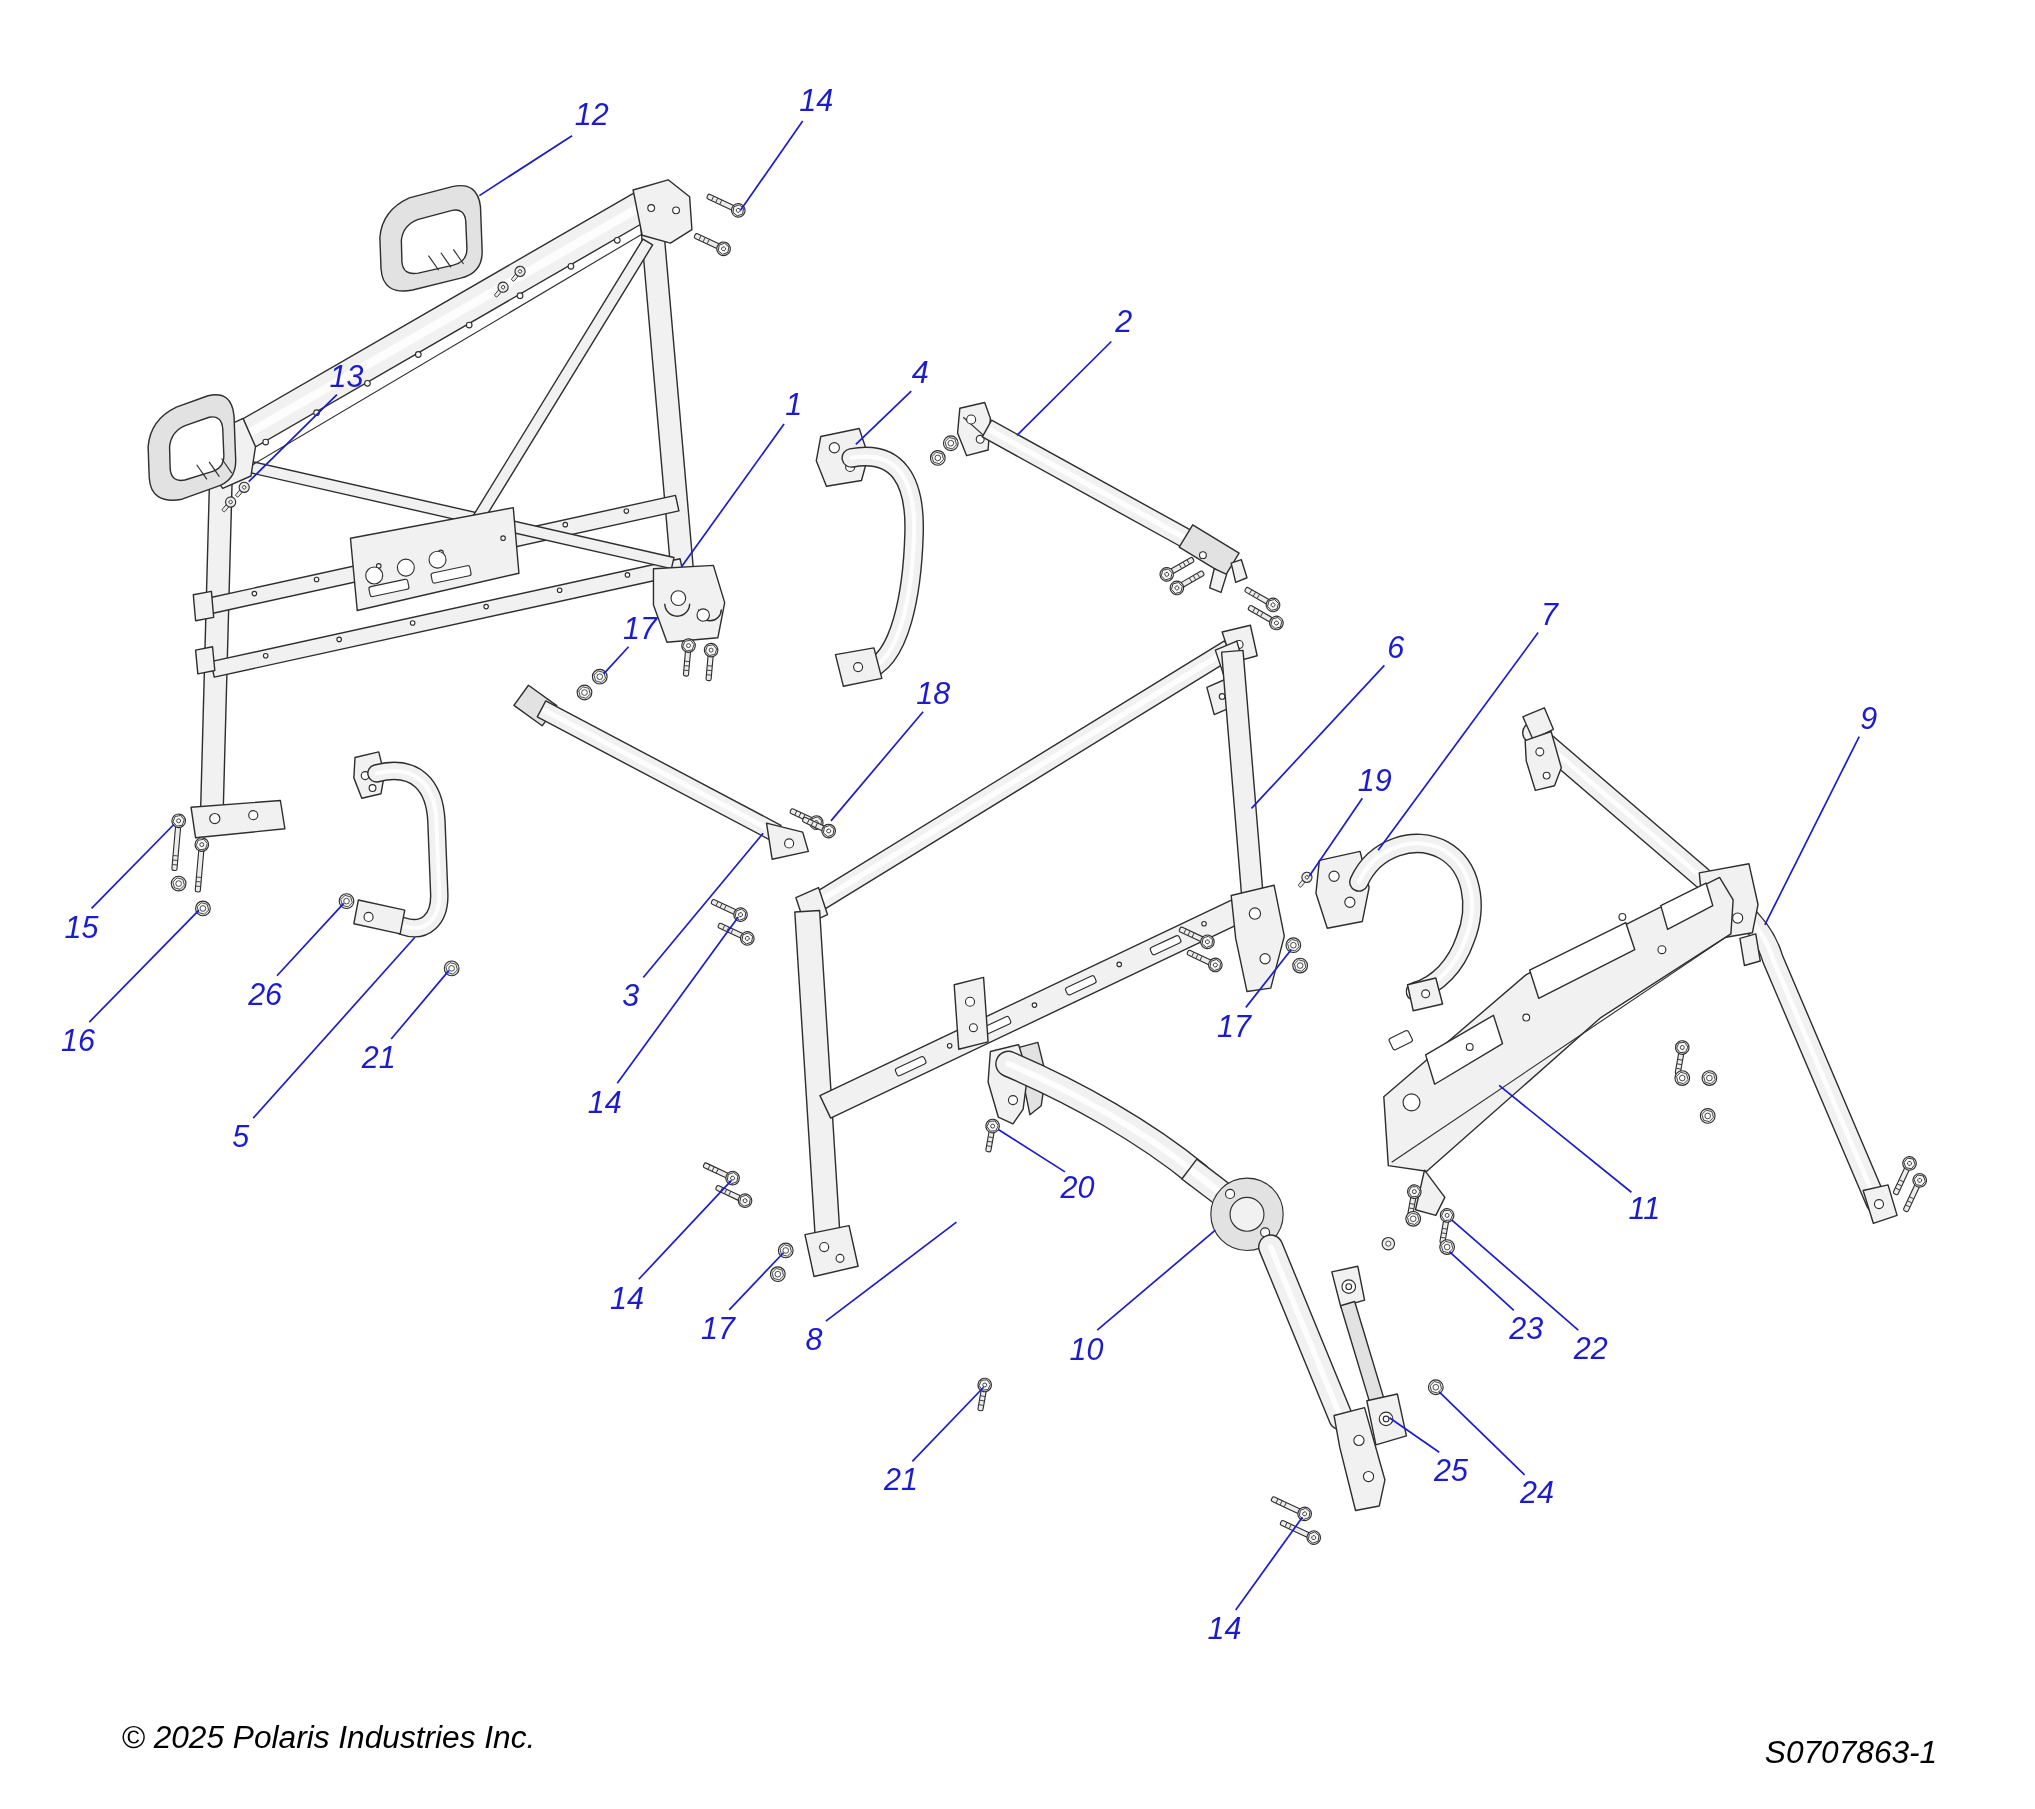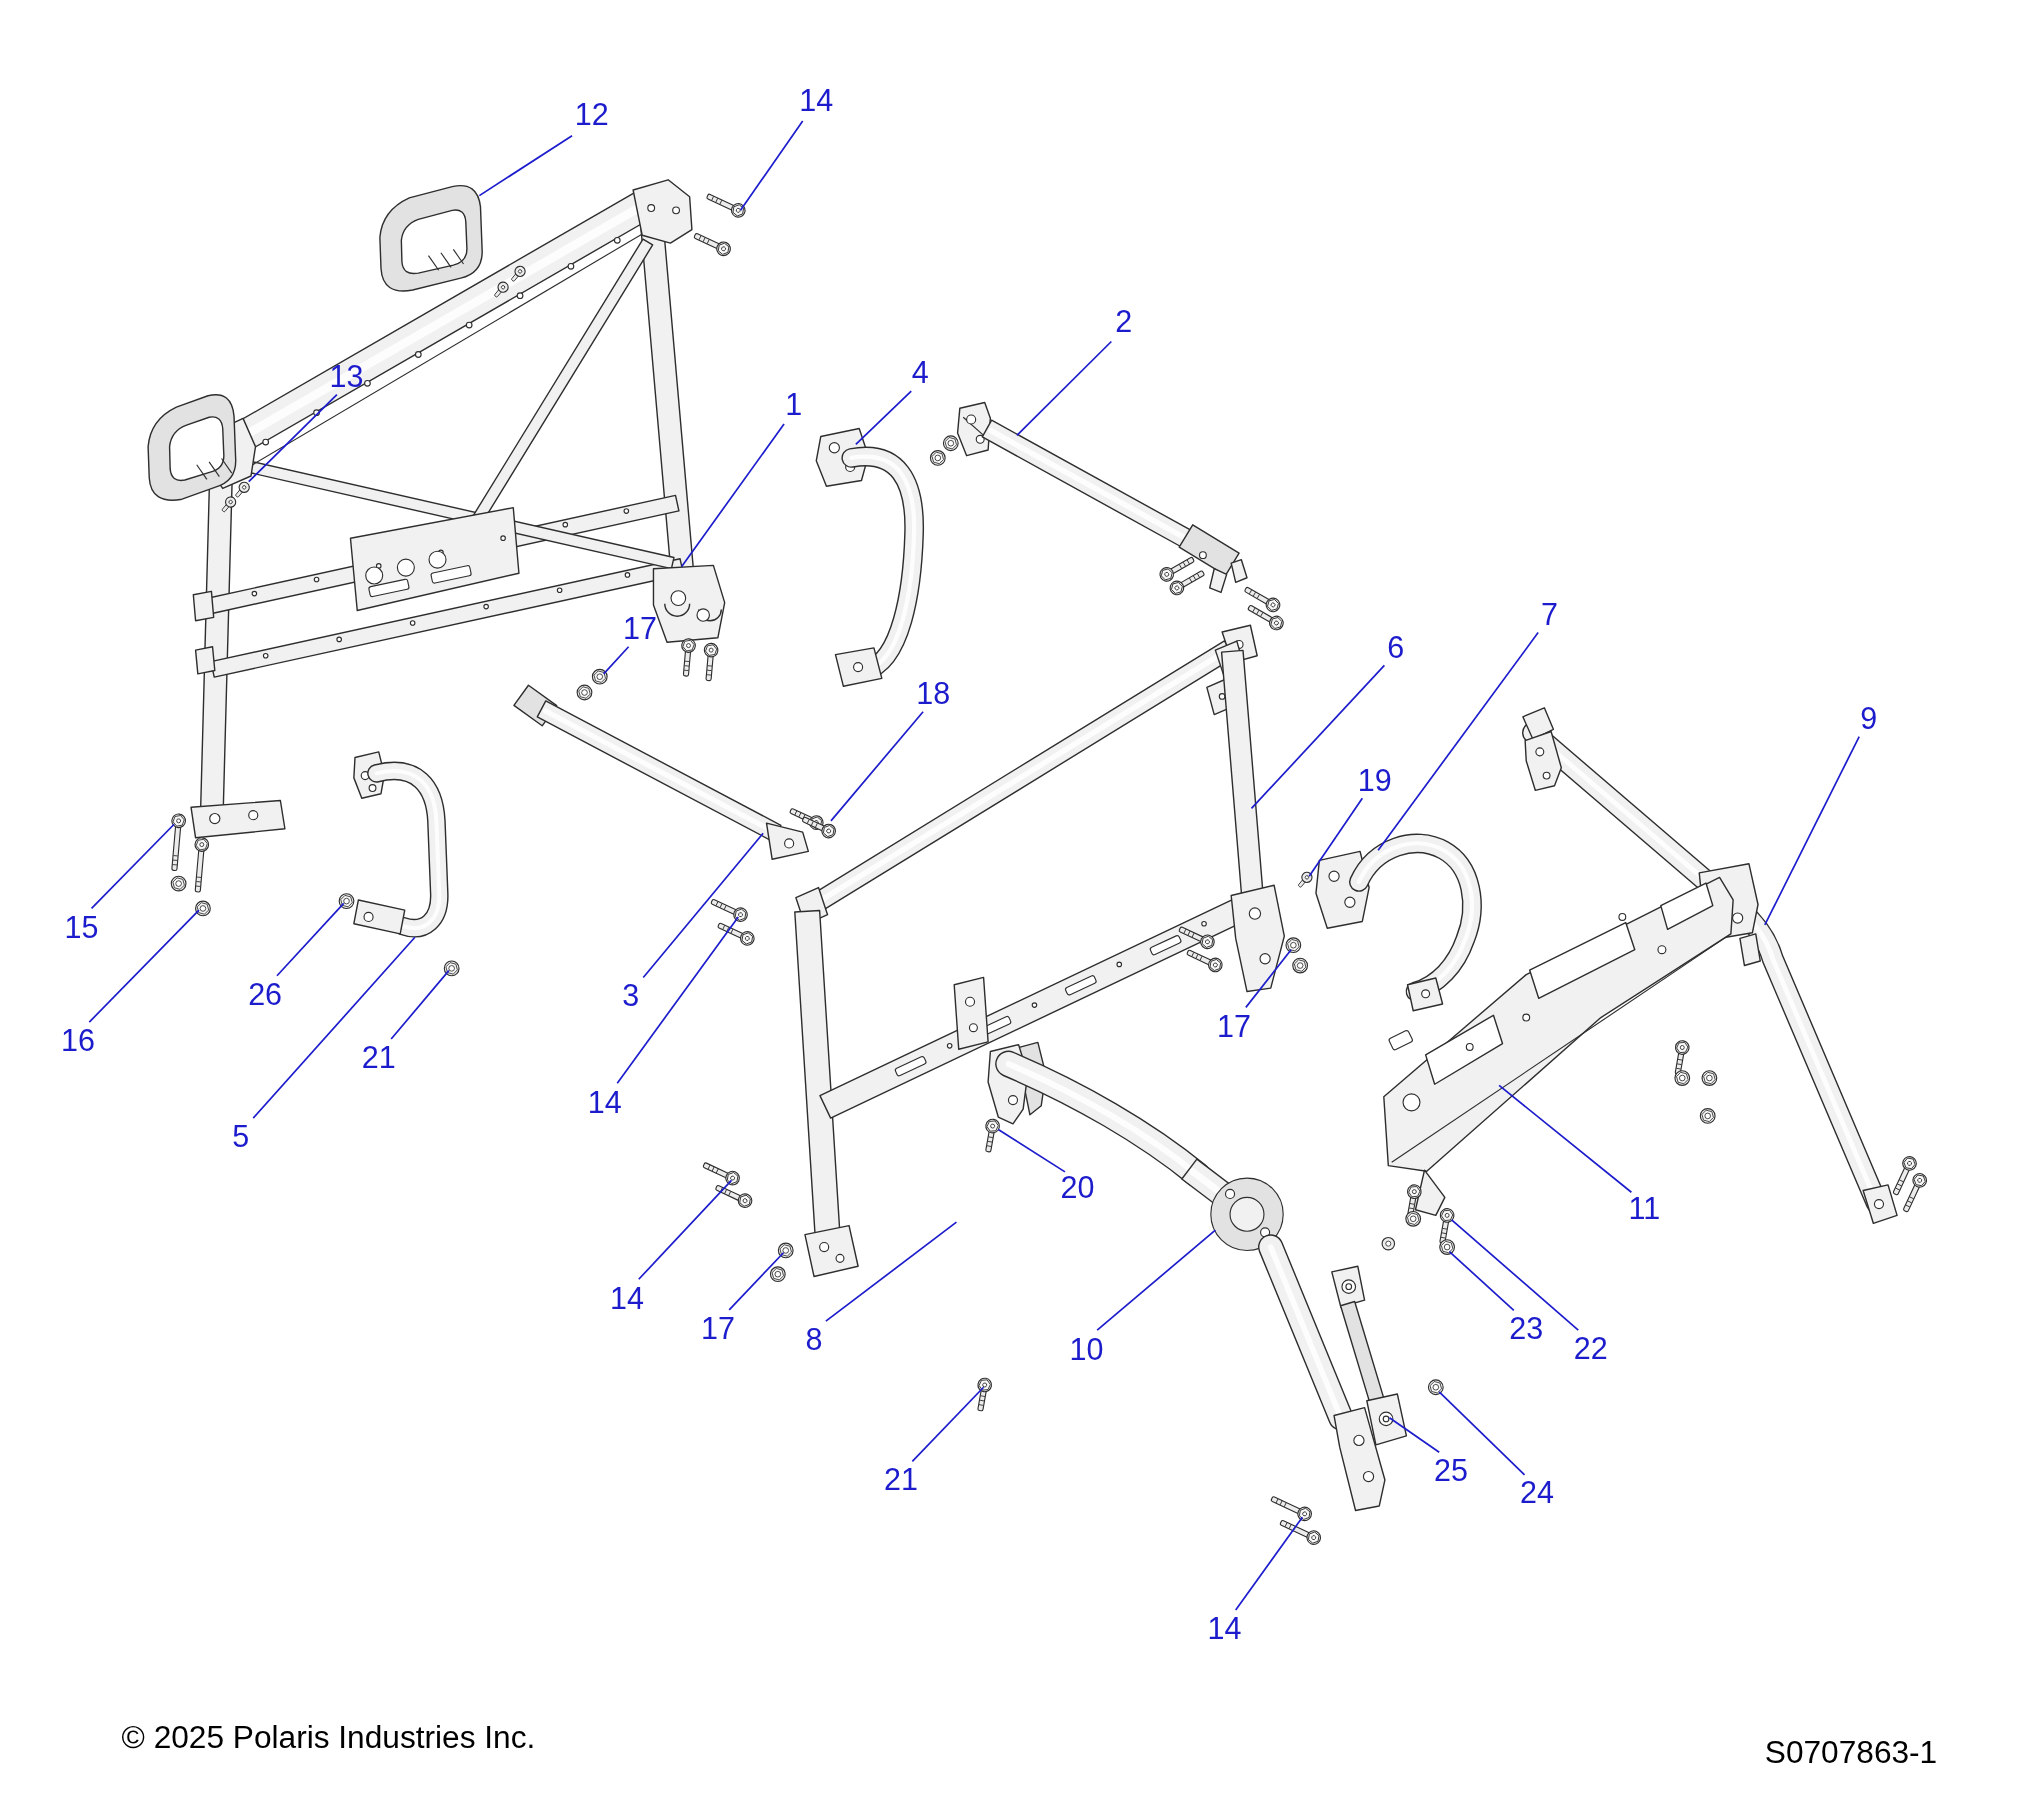--- a/index.html
+++ b/index.html
@@ -1,17 +1,17 @@
 <!DOCTYPE html>
 <html style="font-size:9px"><head>
 <meta charset="utf-8">
 <style>
   html,body{margin:0;padding:0;background:#fff;}
   body{width:2035px;height:1809px;position:relative;font-family:"Liberation Sans","DejaVu Sans",sans-serif;}
-  #stage{position:absolute;left:0;top:0;width:2035px;height:1809px;background:#ffffff;}
+  #stage{position:absolute;left:0;top:0;width:2035px;height:1809px;background:#ffffff;font-style:italic;}
   svg{display:block;}
   text.footer{font-family:"Liberation Sans","DejaVu Sans",sans-serif;font-size:56px;fill:#000;}
   text.callout{font-family:"Liberation Sans","DejaVu Sans",sans-serif;cursor:pointer;}
 </style>
 </head>
 <body>
 
 <div id="stage">
   <svg id="diagram" width="2035" height="1809" viewBox="0 0 3600 3200" xmlns="http://www.w3.org/2000/svg">
     <g id="gfx">

